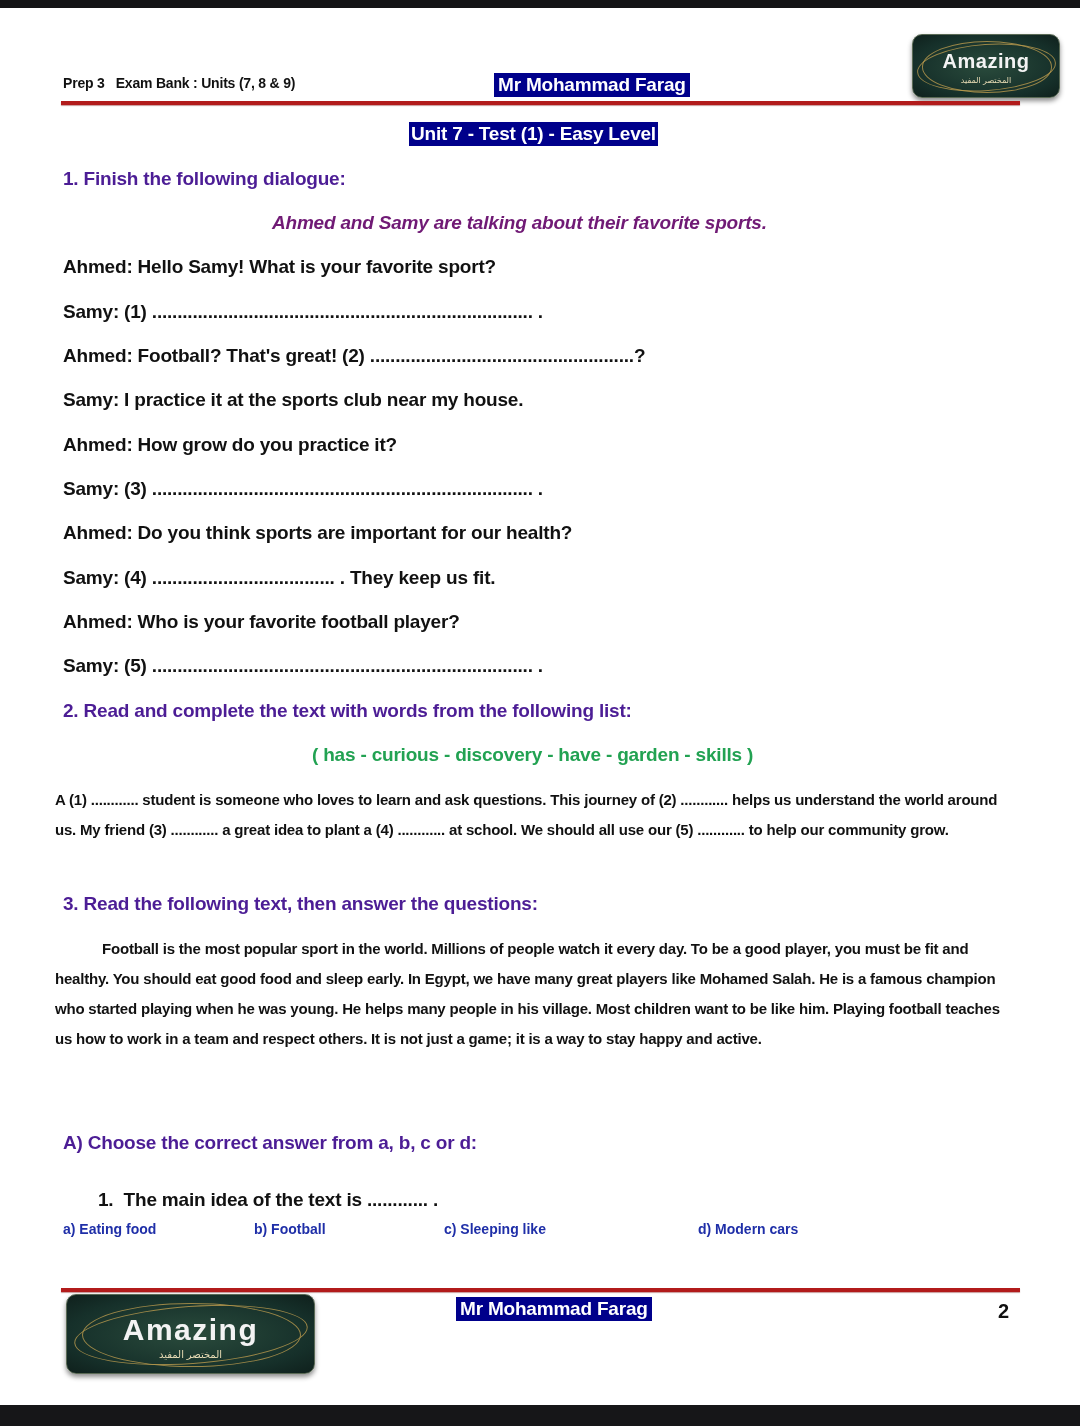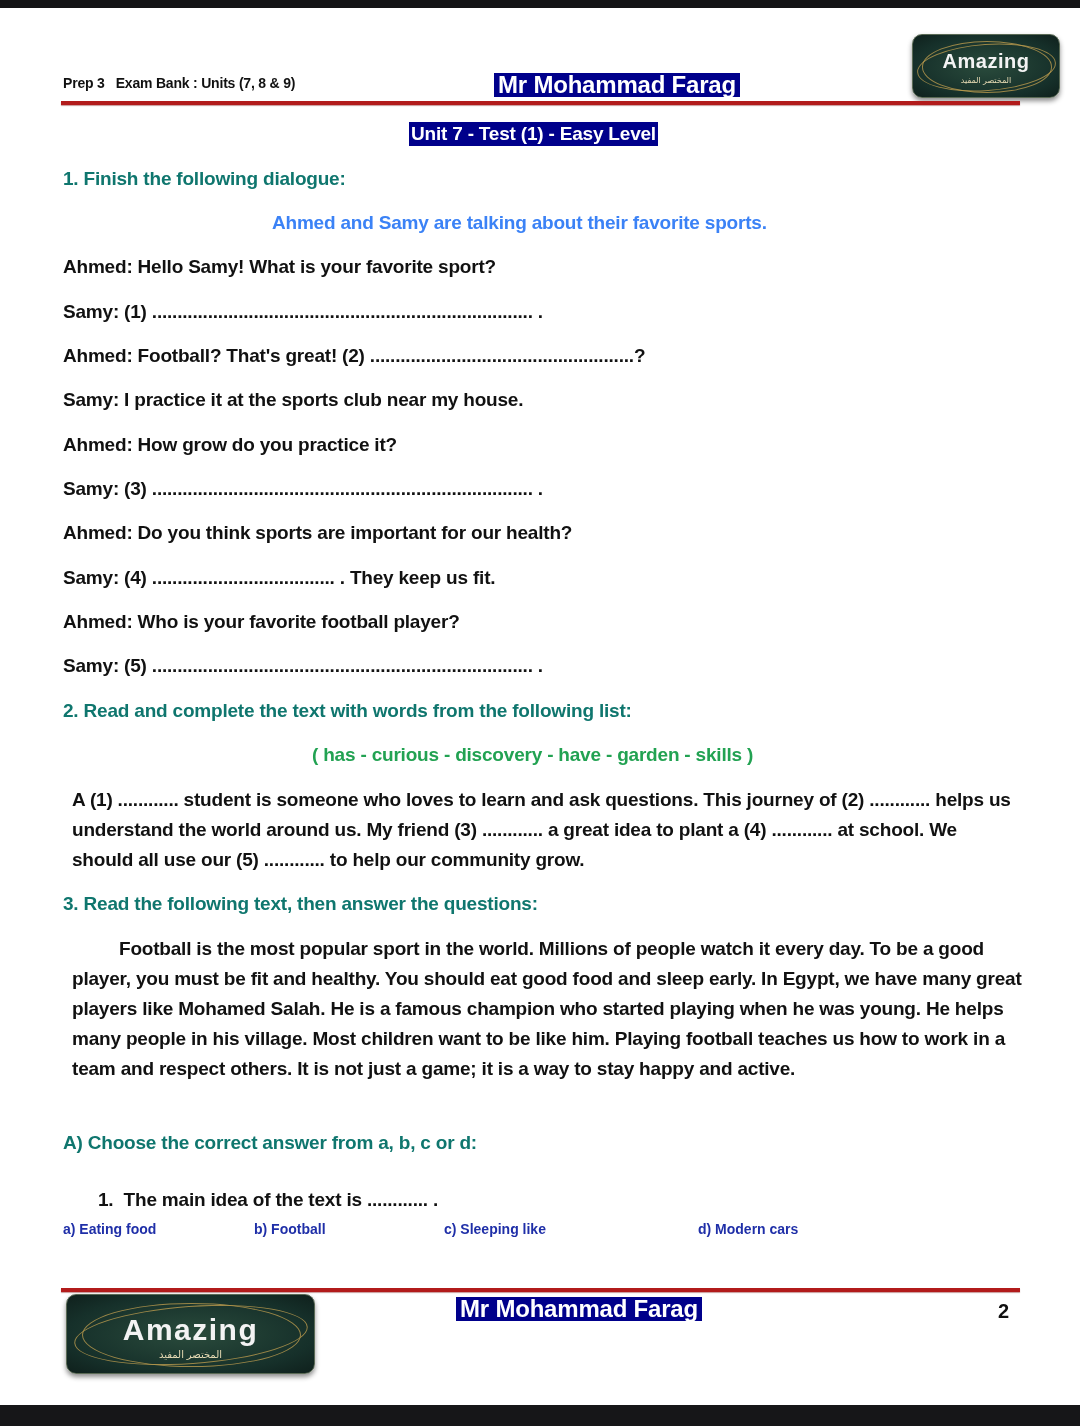--- a/index.html
+++ b/index.html
@@ -8,21 +8,21 @@
     background: #ffffff;
     font-family: "Liberation Sans", "DejaVu Sans", sans-serif;
     color: #111;
   }
   .topbar { position: absolute; left: 0; top: 0; width: 1080px; height: 8px; background: #141416; }
   .bottombar { position: absolute; left: 0; top: 1405px; width: 1080px; height: 21px; background: #161618; }
 
   .hdr-left { position: absolute; left: 63px; top: 75px; font-size: 14px; font-weight: bold; letter-spacing: -0.2px; }
   .name-box {
     position: absolute; background: #00008b; color: #fff; font-weight: bold;
-    font-size: 24px; padding: 0 4px; line-height: 24px; letter-spacing: -0.2px;
+    font-size: 19px; padding: 0 4px; line-height: 24px; letter-spacing: -0.2px;
   }
   .hdr-name { left: 494px; top: 73px; }
   .rule { position: absolute; height: 4px; background: #b21b1b; box-shadow: 0 1px 1px rgba(120,0,0,0.4); }
   .rule-top { left: 61px; top: 101px; width: 959px; }
   .rule-bottom { left: 61px; top: 1288px; width: 959px; }
 
   .logo {
     position: absolute; border-radius: 10px;
     background: radial-gradient(ellipse at center, #2a4b3c 0%, #16302a 70%, #0f201c 100%);
     box-shadow: 0 3px 5px rgba(0,0,0,0.45);
@@ -38,25 +38,25 @@
   .logo-top { left: 912px; top: 34px; width: 114px; height: 62px; }
   .logo-top .word { top: 15px; font-size: 20px; letter-spacing: 0.5px; }
   .logo-top .sub { top: 41px; font-size: 8px; }
   .logo-bot { left: 66px; top: 1294px; width: 215px; height: 78px; }
   .logo-bot .word { top: 18px; font-size: 30px; letter-spacing: 1.5px; }
   .logo-bot .sub { top: 54px; font-size: 10px; }
 
   .test-title { left: 409px; top: 122px; font-size: 19px; font-weight: bold; padding: 0 2px; }
 
   .line { position: absolute; left: 63px; font-size: 19px; font-weight: bold; white-space: nowrap; letter-spacing: -0.2px; }
-  .orange { color: #0f766e; }
+  .orange { color: #4c1d95; }
   .green { color: #22a252; font-style: normal; }
-  .green-it { color: #3b82f6; }
+  .green-it { color: #701a75; font-style: italic; }
 
-  .para { position: absolute; left: 72px; width: 950px; font-size: 19px; font-weight: bold; line-height: 30px; letter-spacing: -0.2px; }
+  .para { position: absolute; left: 55px; width: 950px; font-size: 15px; font-weight: bold; line-height: 30px; letter-spacing: -0.2px; }
   .indent { text-indent: 47px; }
 
   .opt { position: absolute; top: 1221px; font-size: 14px; font-weight: bold; color: #1f2fa8; white-space: nowrap; }
 
   .footer-name { left: 456px; top: 1297px; }
   .page-num { position: absolute; left: 998px; top: 1300px; font-size: 20px; font-weight: bold; }
 </style>
 </head>
 <body>
 

